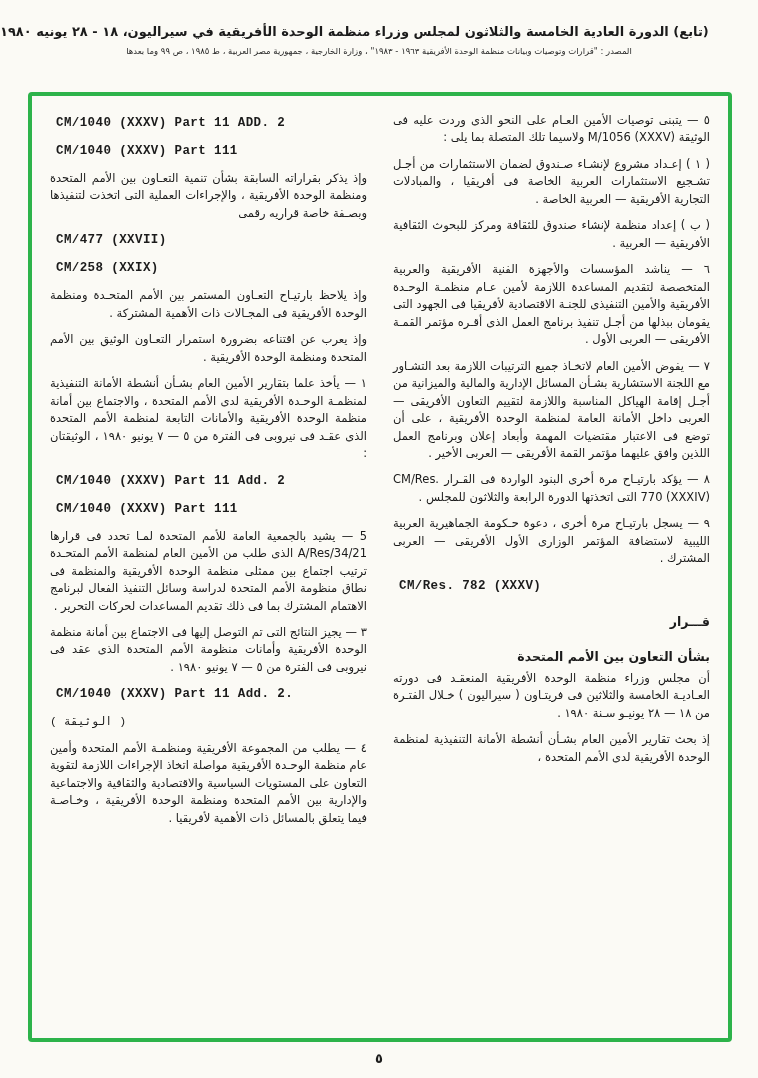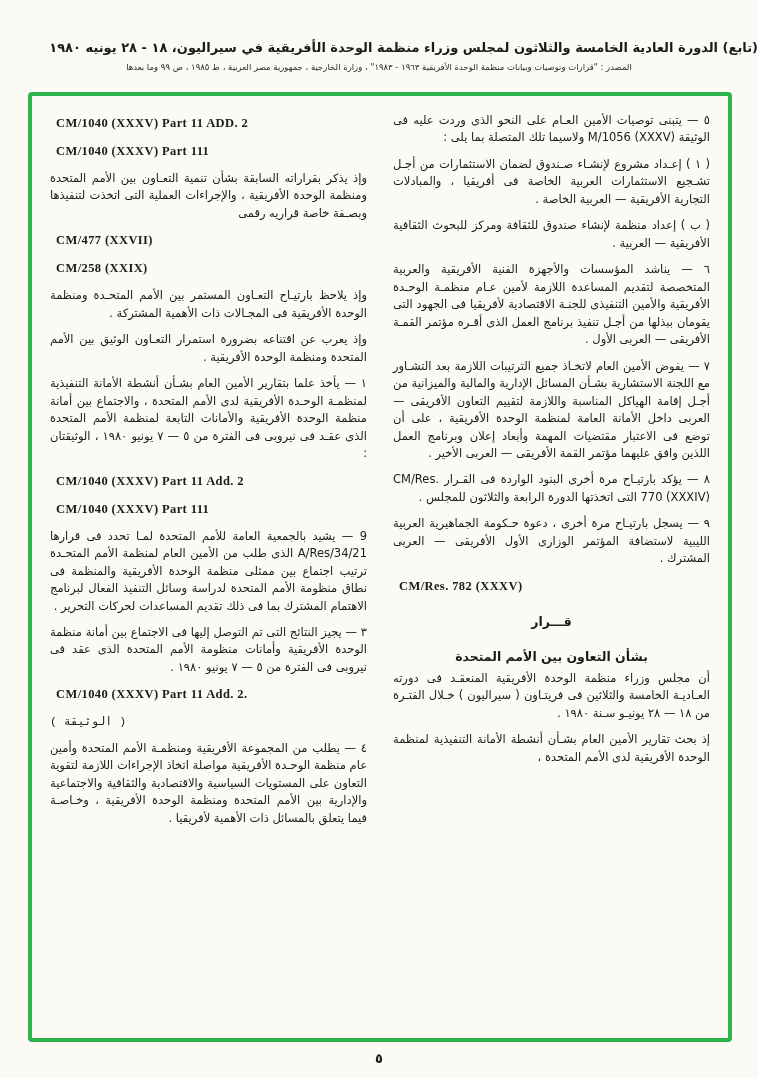--- a/index.html
+++ b/index.html
@@ -10,22 +10,22 @@
     font-family: "DejaVu Sans", sans-serif;
     color: var(--ink, #1b1b1b);
   }
   .page {
     position: relative;
     width: 758px; height: 1078px;
     background: var(--paper, #fbfaf5);
     overflow: hidden;
   }
   .doc-header {
-    padding-top: 40px;
-    text-align: right;
+    padding-top: 24px;
+    text-align: left;
     direction: rtl;
     font-weight: bold;
     font-size: 13px;
     letter-spacing: 0.2px;
   }
   .source-line {
     margin-top: 7px;
     text-align: center;
     direction: rtl;
     font-size: 8.5px;
@@ -52,29 +52,28 @@
     direction: rtl;
     text-align: justify;
     font-size: 11.5px;
     line-height: 1.52;
   }
   .col p { margin-bottom: 9px; }
   .col p b { font-weight: normal; }
   .ref {
     direction: ltr;
     text-align: left;
-    font-family: Liberation Serif, serif;
+    font-family: Liberation Mono, monospace;
     font-weight: bold;
     font-size: 12.5px;
     letter-spacing: 0.4px;
     margin: 2px 0 9px 0;
     padding-left: 6px;
   }
   .heading {
-    text-align: center;
     font-weight: bold;
     font-size: 12.5px;
     margin: 16px 0 4px 0;
   }
   .page-num {
     position: absolute;
     bottom: 12px; left: 0;
     width: 100%;
     text-align: center;
     font-size: 13px;
@@ -110,21 +109,21 @@
           <div class="ref">CM/1040 (XXXV) Part 11 ADD. 2</div>
           <div class="ref">CM/1040 (XXXV) Part 111</div>
           <p><b>وإذ يذكر </b>بقراراته السابقة بشأن تنمية التعـاون بين الأمم المتحدة ومنظمة الوحدة الأفريقية ، والإجراءات العملية التى اتخذت لتنفيذها وبصـفة خاصة قراريه رقمى</p>
           <div class="ref">CM/477 (XXVII)</div>
           <div class="ref">CM/258 (XXIX)</div>
           <p><b>وإذ يلاحظ بارتيـاح </b>التعـاون المستمر بين الأمم المتحـدة ومنظمة الوحدة الأفريقية فى المجـالات ذات الأهمية المشتركة .</p>
           <p><b>وإذ يعرب عن اقتناعه </b>بضرورة استمرار التعـاون الوثيق بين الأمم المتحدة ومنظمة الوحدة الأفريقية .</p>
           <p><b>١ — يأخذ علما </b>بتقارير الأمين العام بشـأن أنشطة الأمانة التنفيذية لمنظمـة الوحـدة الأفريقية لدى الأمم المتحدة ، والاجتماع بين أمانة منظمة الوحدة الأفريقية والأمانات التابعة لمنظمة الأمم المتحدة الذى عقـد فى نيروبى فى الفترة من ٥ — ٧ يونيو ١٩٨٠ ، الوثيقتان :</p>
           <div class="ref">CM/1040 (XXXV) Part 11 Add. 2</div>
           <div class="ref">CM/1040 (XXXV) Part 111</div>
-          <p><b>9 — يشيد </b>بالجمعية العامة للأمم المتحدة لمـا تحدد فى قرارها A/Res/34/21 الذى طلب من الأمين العام لمنظمة الأمم المتحـدة ترتيب اجتماع بين ممثلى منظمة الوحدة الأفريقية والمنظمة فى نطاق منظومة الأمم المتحدة لدراسة وسائل التنفيذ الفعال لبرنامج الاهتمام المشترك بما فى ذلك تقديم المساعدات لحركات التحرير .</p>
+          <p><b>5 — يشيد </b>بالجمعية العامة للأمم المتحدة لمـا تحدد فى قرارها A/Res/34/21 الذى طلب من الأمين العام لمنظمة الأمم المتحـدة ترتيب اجتماع بين ممثلى منظمة الوحدة الأفريقية والمنظمة فى نطاق منظومة الأمم المتحدة لدراسة وسائل التنفيذ الفعال لبرنامج الاهتمام المشترك بما فى ذلك تقديم المساعدات لحركات التحرير .</p>
           <p><b>٣ — يجيز </b>النتائج التى تم التوصل إليها فى الاجتماع بين أمانة منظمة الوحدة الأفريقية وأمانات منظومة الأمم المتحدة الذى عقد فى نيروبى فى الفترة من ٥ — ٧ يونيو ١٩٨٠ .</p>
           <div class="ref">CM/1040 (XXXV) Part 11 Add. 2.</div>
           <p style="text-align: left; font-family: Liberation Mono, monospace;">( الوثيقة )</p>
           <p><b>٤ — يطلب </b>من المجموعة الأفريقية ومنظمـة الأمم المتحدة وأمين عام منظمة الوحـدة الأفريقية مواصلة اتخاذ الإجراءات اللازمة لتقوية التعاون على المستويات السياسية والاقتصادية والثقافية والاجتماعية والإدارية بين الأمم المتحدة ومنظمة الوحدة الأفريقية ، وخـاصـة فيما يتعلق بالمسائل ذات الأهمية لأفريقيا .</p>
         </div>
     </div>
   </div>
 
   <div class="page-num">٥</div>
 

